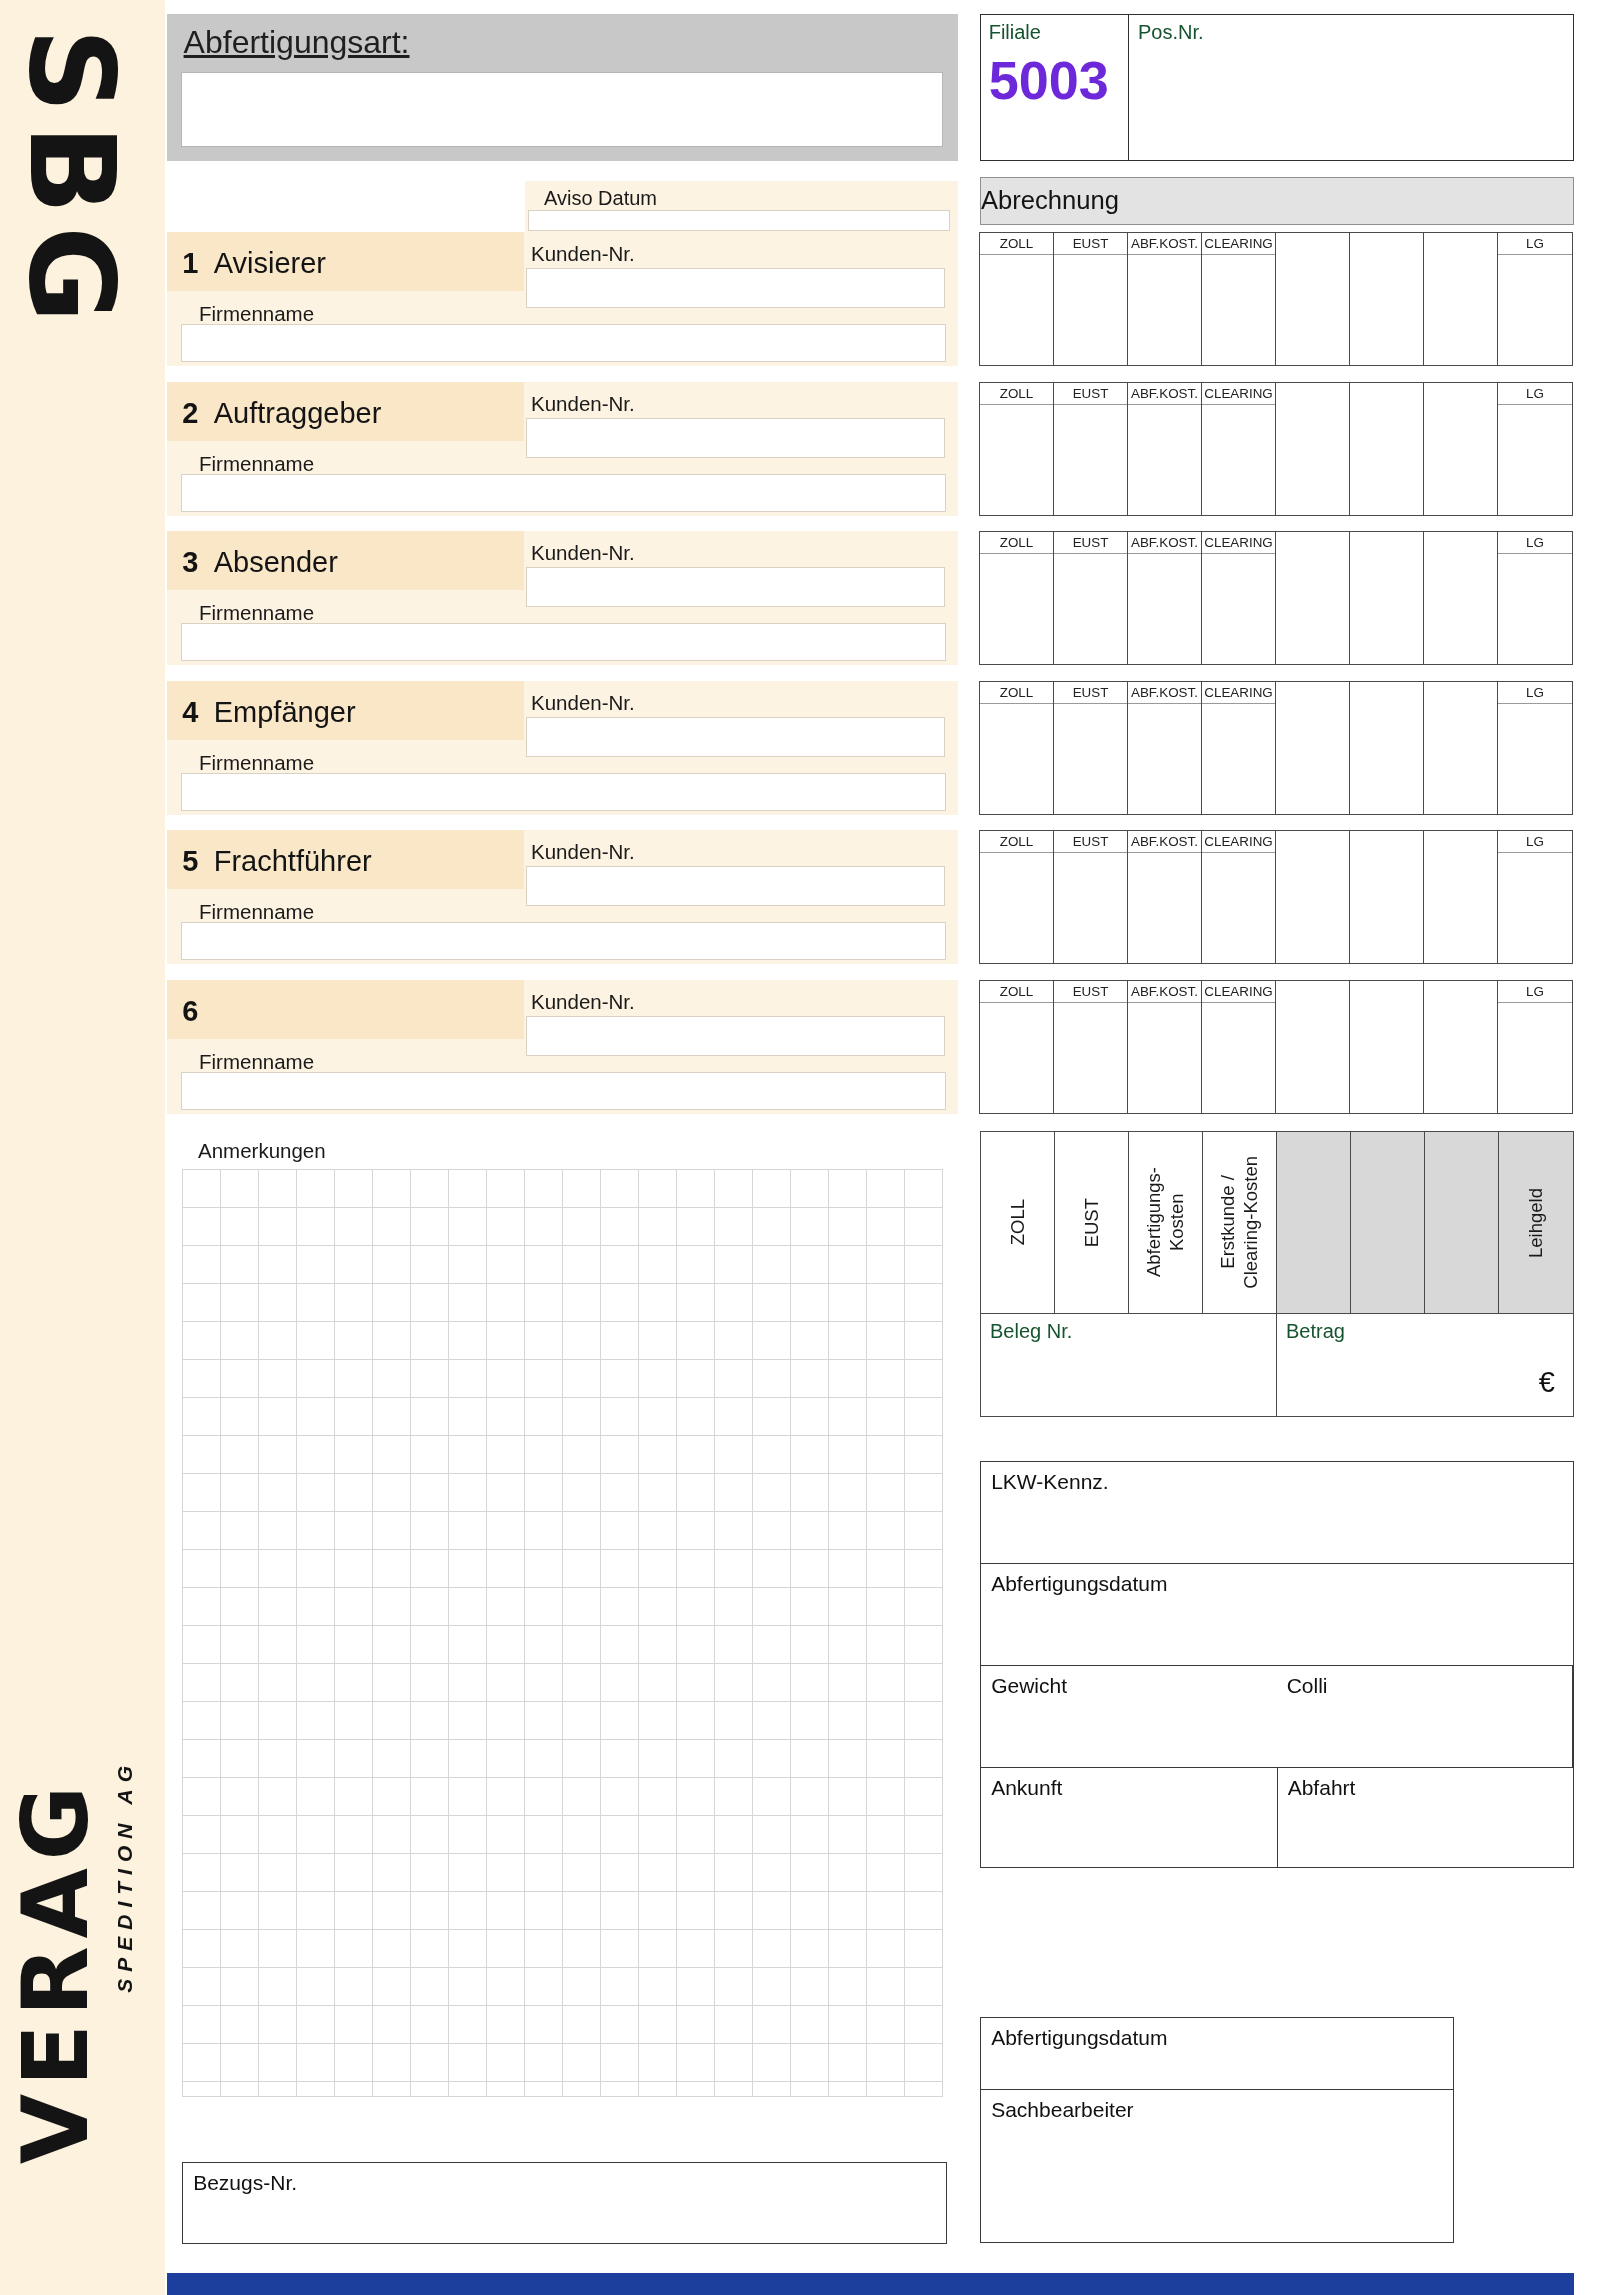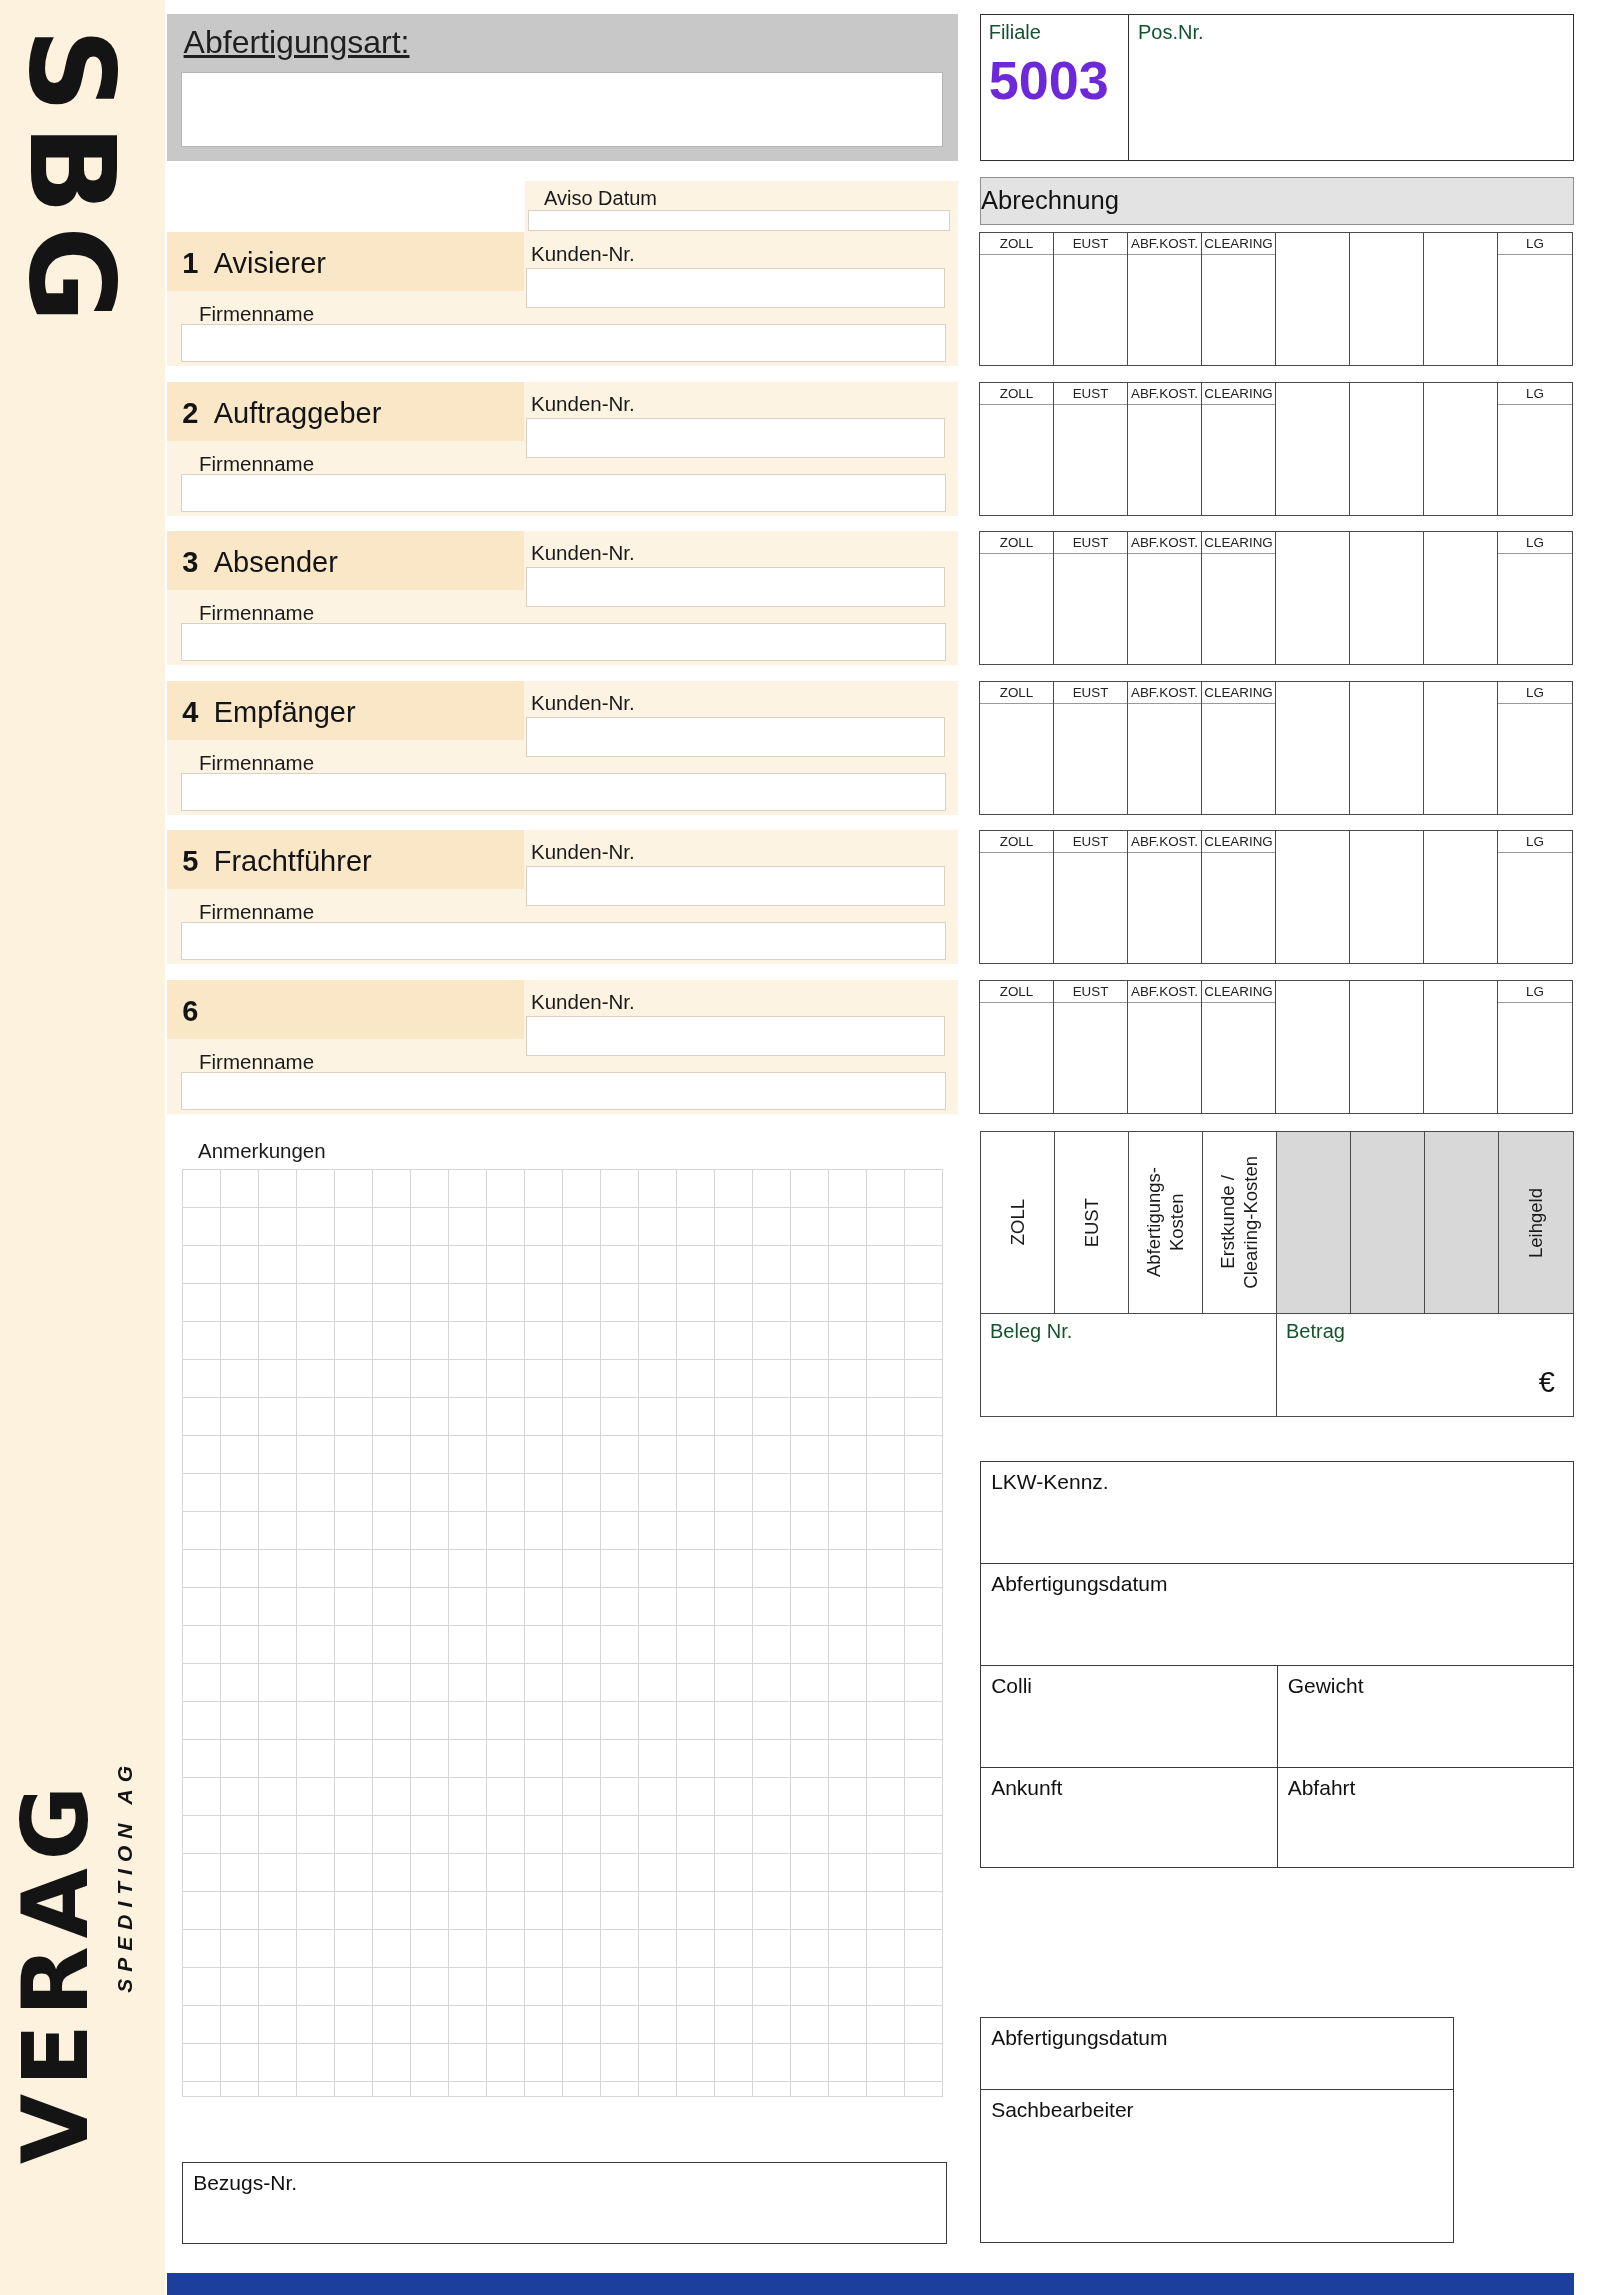--- a/index.html
+++ b/index.html
@@ -402,25 +402,25 @@
   <div class="notes-grid"></div>
 
   <div class="ship-box">
     <div class="ship-row">
       <span class="box-label">LKW-Kennz.</span>
     </div>
     <div class="ship-row">
       <span class="box-label">Abfertigungsdatum</span>
     </div>
     <div class="ship-row split">
+      <div class="ship-cell">
+        <span class="box-label">Gewicht</span>
+      </div>
       <div class="ship-cell first">
         <span class="box-label">Colli</span>
-      </div>
-      <div class="ship-cell">
-        <span class="box-label">Gewicht</span>
       </div>
     </div>
     <div class="ship-row split">
       <div class="ship-cell first">
         <span class="box-label">Ankunft</span>
       </div>
       <div class="ship-cell">
         <span class="box-label">Abfahrt</span>
       </div>
     </div>

